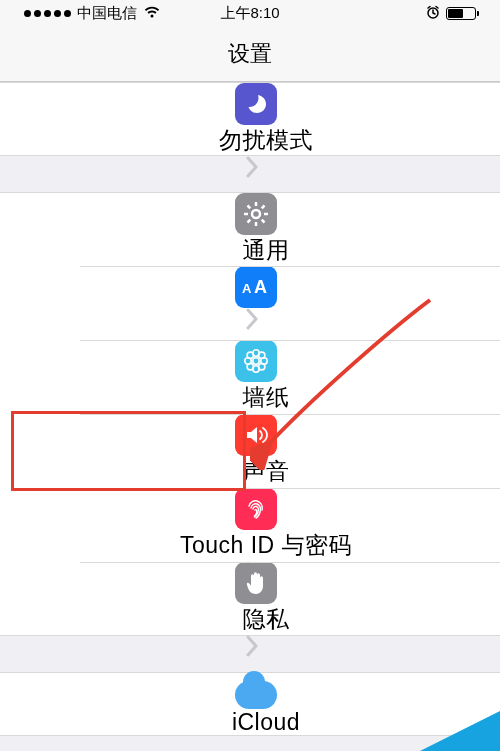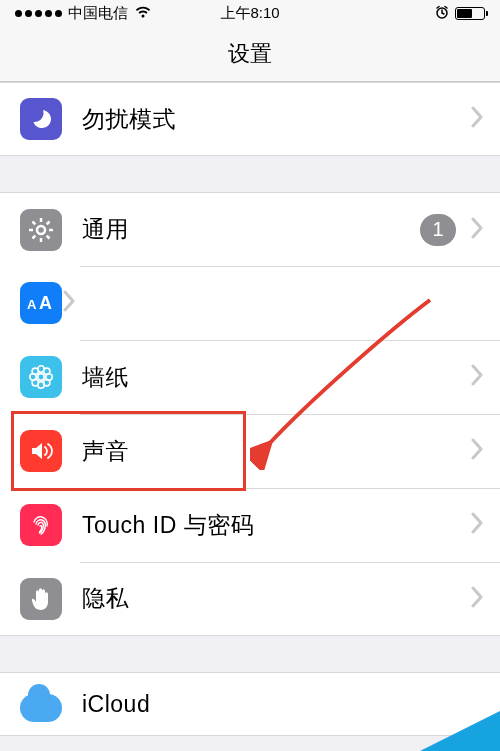--- a/index.html
+++ b/index.html
@@ -1,29 +1,29 @@
 <!DOCTYPE html>
 <html><head>
 <meta charset="utf-8">
 <style>
   * { box-sizing: border-box; margin: 0; padding: 0; }
   html, body { width: 500px; height: 751px; font-family: -apple-system, "Helvetica Neue", Arial, sans-serif; background: #f0f0f0; overflow: hidden; }
   .screen { width: 500px; height: 751px; background: #efeff4; position: relative; }
-  .status-bar { height: 26px; background: #f7f7f8; display: flex; align-items: center; padding: 0 15px; font-size: 15px; font-weight: 500; color: #000; position: relative; }
+  .status-bar { height: 26px; background: #f7f7f8; display: flex; align-items: center; padding: 0 24px; font-size: 15px; font-weight: 500; color: #000; position: relative; }
   .status-left { display: flex; align-items: center; gap: 6px; }
   .dots { display: flex; gap: 3px; }
   .dot { width: 7px; height: 7px; border-radius: 50%; background: #000; }
   .status-center { position: absolute; left: 50%; transform: translateX(-50%); text-align: center; }
   .status-right { margin-left: auto; display: flex; align-items: center; gap: 6px; }
   .battery { width: 30px; height: 13px; border: 1.5px solid #000; border-radius: 3px; position: relative; }
   .battery::after { content: ""; position: absolute; right: -4px; top: 3px; width: 2.5px; height: 5px; background: #000; border-radius: 0 1px 1px 0; }
   .battery-fill { position: absolute; left: 1px; top: 1px; bottom: 1px; width: 55%; background: #000; border-radius: 1px; }
   .nav { height: 56px; background: #f7f7f8; border-bottom: 1px solid #c8c7cc; display: flex; align-items: center; justify-content: center; font-size: 22px; font-weight: 400; }
   .group-gap { height: 36px; background: #efeff4; }
-  .cell { height: 74px; background: #fff; display: flex; align-items: center; padding: 0 8px 0 20px; position: relative; }
+  .cell { height: 74px; background: #fff; display: flex; align-items: center; padding: 0 8px 0 20px; position: relative; flex-direction: column; }
   .cell + .cell::before { content: ""; position: absolute; left: 80px; right: 0; top: 0; height: 1px; background: #d9d9d9; }
   .group .cell:first-child { border-top: 1px solid #d9d9d9; }
   .group .cell:last-child { border-bottom: 1px solid #d9d9d9; }
   .icon-box { width: 42px; height: 42px; border-radius: 9px; display: flex; align-items: center; justify-content: center; color: #fff; flex-shrink: 0; }
   .label { margin-left: 20px; font-size: 23px; color: #000; flex: 1; letter-spacing: 0.5px; }
   .chevron { flex-shrink: 0; margin-right: 8px; }
   .badge { background: #8e8e93; color: #fff; min-width: 36px; height: 32px; border-radius: 16px; display: flex; align-items: center; justify-content: center; font-size: 20px; margin-right: 14px; }
   .highlight-box { position: absolute; border: 3px solid #e43c2f; pointer-events: none; }
   .arrow-svg { position: absolute; pointer-events: none; }
   .cloud { width: 42px; height: 28px; background: #4aa9f0; border-radius: 16px; position: relative; margin-top: 8px; }

